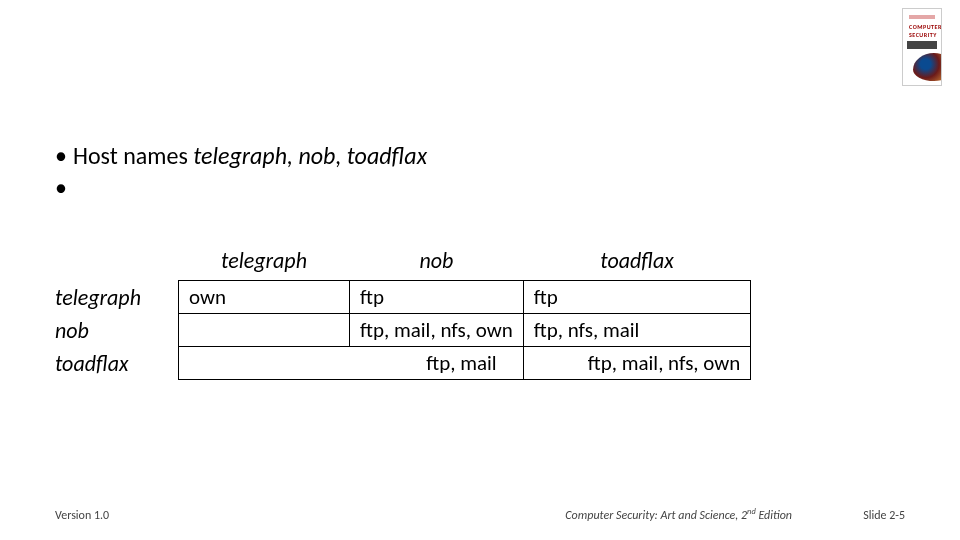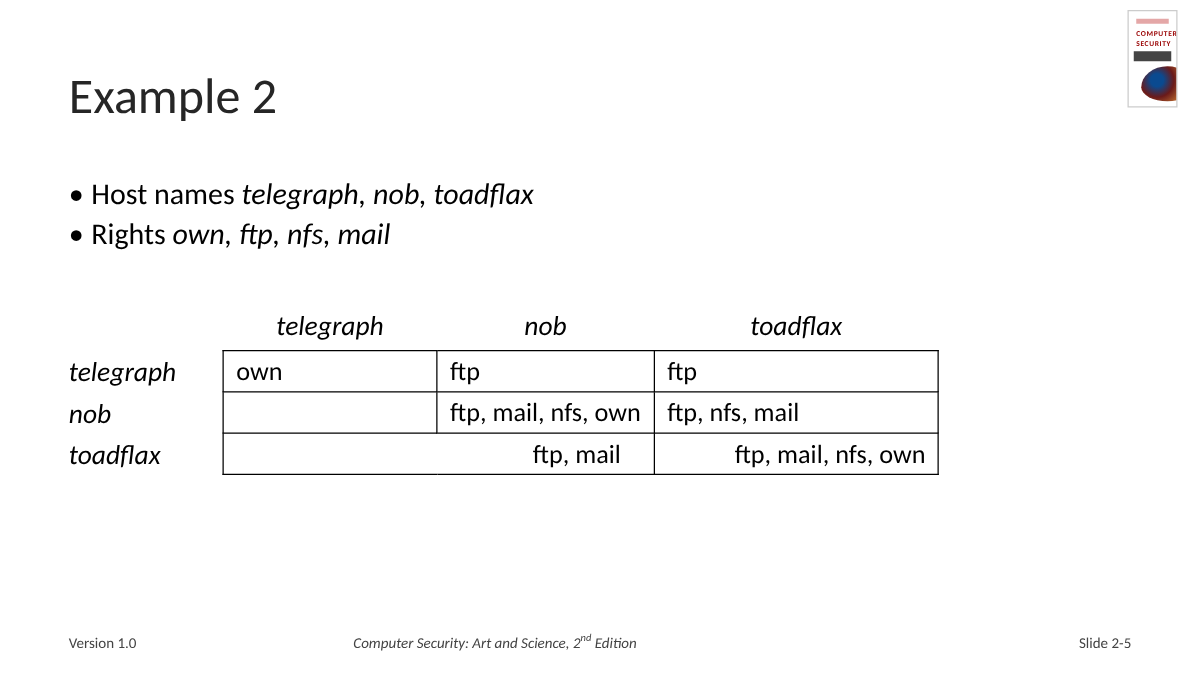--- a/index.html
+++ b/index.html
@@ -99,21 +99,21 @@
   }
   .footer .version {
     position: absolute;
     left: 55px;
     bottom: 0;
   }
   .footer .center {
     position: absolute;
     left: 0;
     width: 792px;
-    text-align: center;
+    text-align: right;
     bottom: 0;
     font-style: italic;
   }
   .footer .slidenum {
     position: absolute;
     right: 55px;
     bottom: 0;
   }
   sup { font-size: 0.7em; }
 
@@ -157,34 +157,30 @@
 <div class="slide">
 
   <div class="thumb">
     <div class="bar1"></div>
     <div class="txt1">COMPUTER</div>
     <div class="txt2">SECURITY</div>
     <div class="band"></div>
     <div class="wing"></div>
   </div>
 
-  <div class="title">Example 2</div>
 
   <div class="bullets">
     <div class="row">
       <span class="dot">•</span>
       <span>
         <span>Host names </span><span class="italic">telegraph, nob, toadflax</span>
       </span>
     </div>
     <div class="row">
       <span class="dot">•</span>
-      <span>
-        <span>Rights </span><span class="italic">own, ftp, nfs, mail</span>
-      </span>
     </div>
   </div>
 
   <div class="matrix-wrap">
     <table class="matrix">
       <tbody>
           <tr>
         <th class="rowh"></th>
         <th class="colh">telegraph</th>
         <th class="colh">nob</th>

